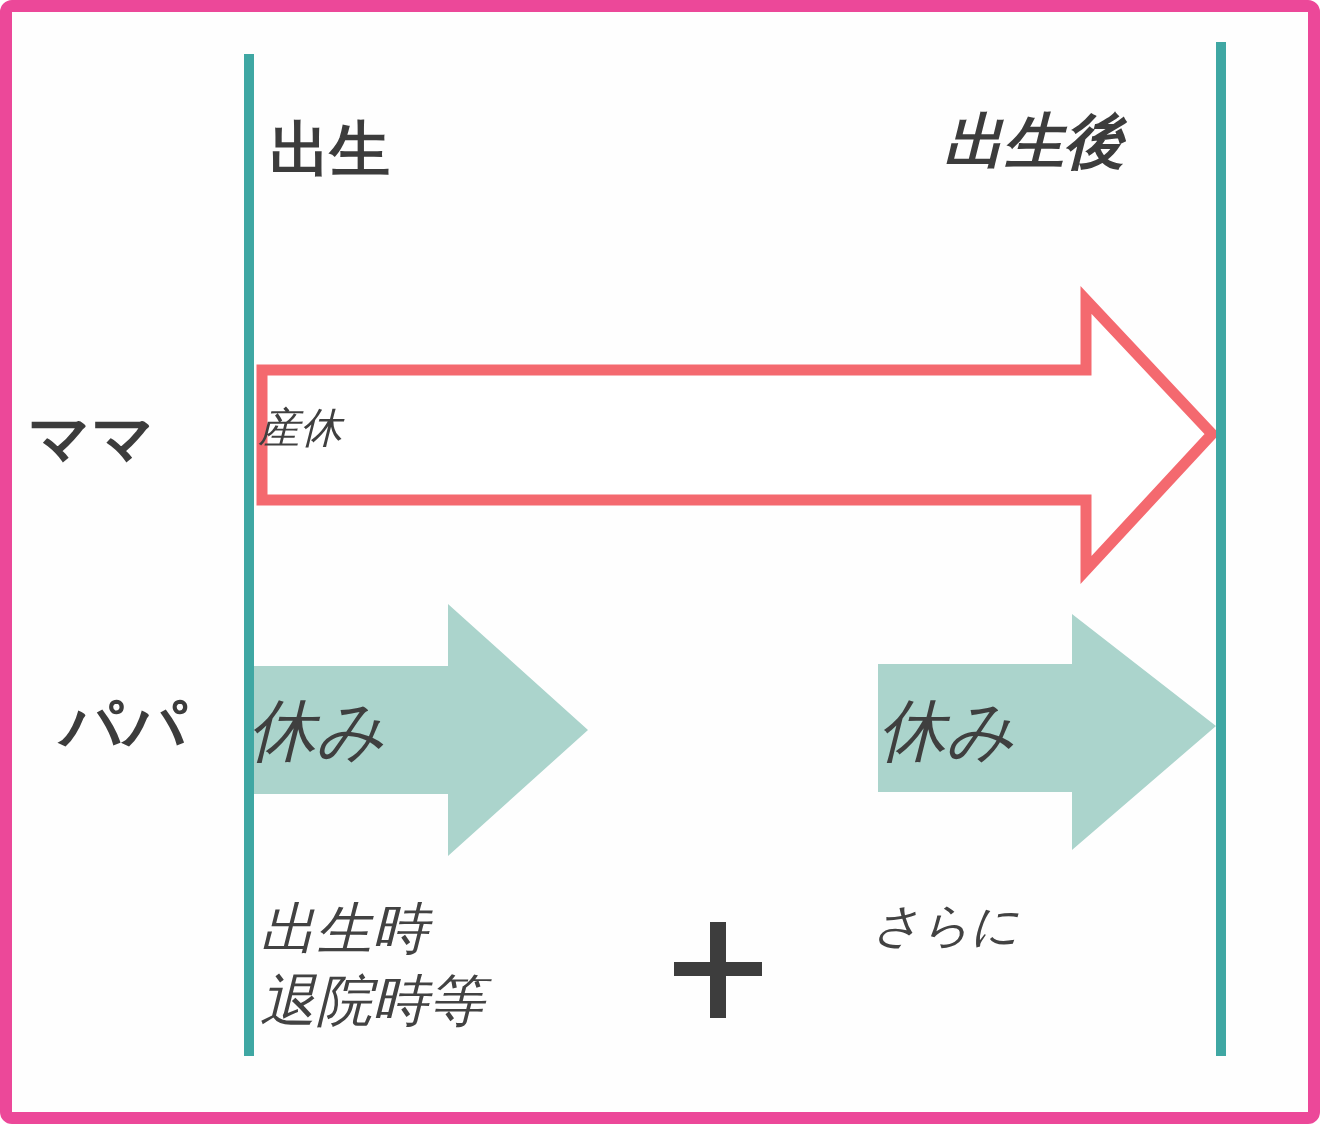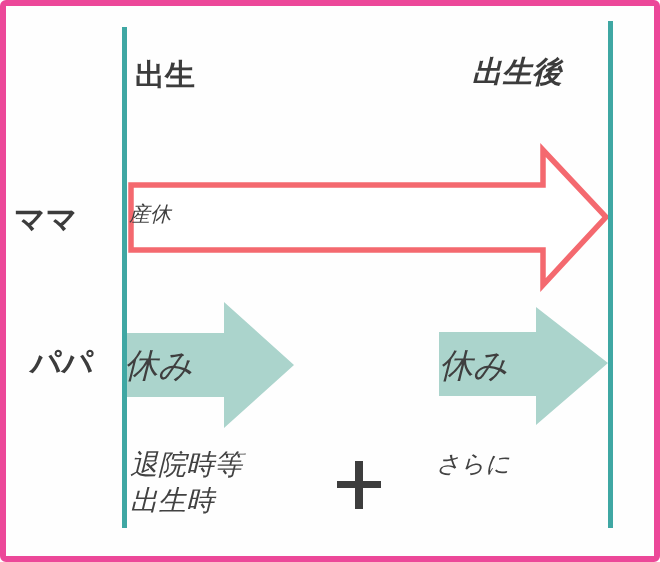--- a/index.html
+++ b/index.html
@@ -97,22 +97,22 @@
 
   <div id="sankyuu-label" class="label-reg centered">産休</div>
 
   <div id="papa-label" class="label-bold">パパ</div>
 
   <div id="yasumi1-label" class="label-reg centered">休み</div>
 
   <div id="yasumi2-label" class="label-reg centered">休み</div>
 
   <div id="caption1" class="label-reg centered">
+    <div>出生時</div>
     <div>退院時等</div>
-    <div>出生時</div>
   </div>
 
   <div id="plus-icon">
     <div class="h-bar"></div>
     <div class="v-bar"></div>
   </div>
 
   <div id="caption2" class="label-reg centered">
     <div>さらに</div>
   </div>

